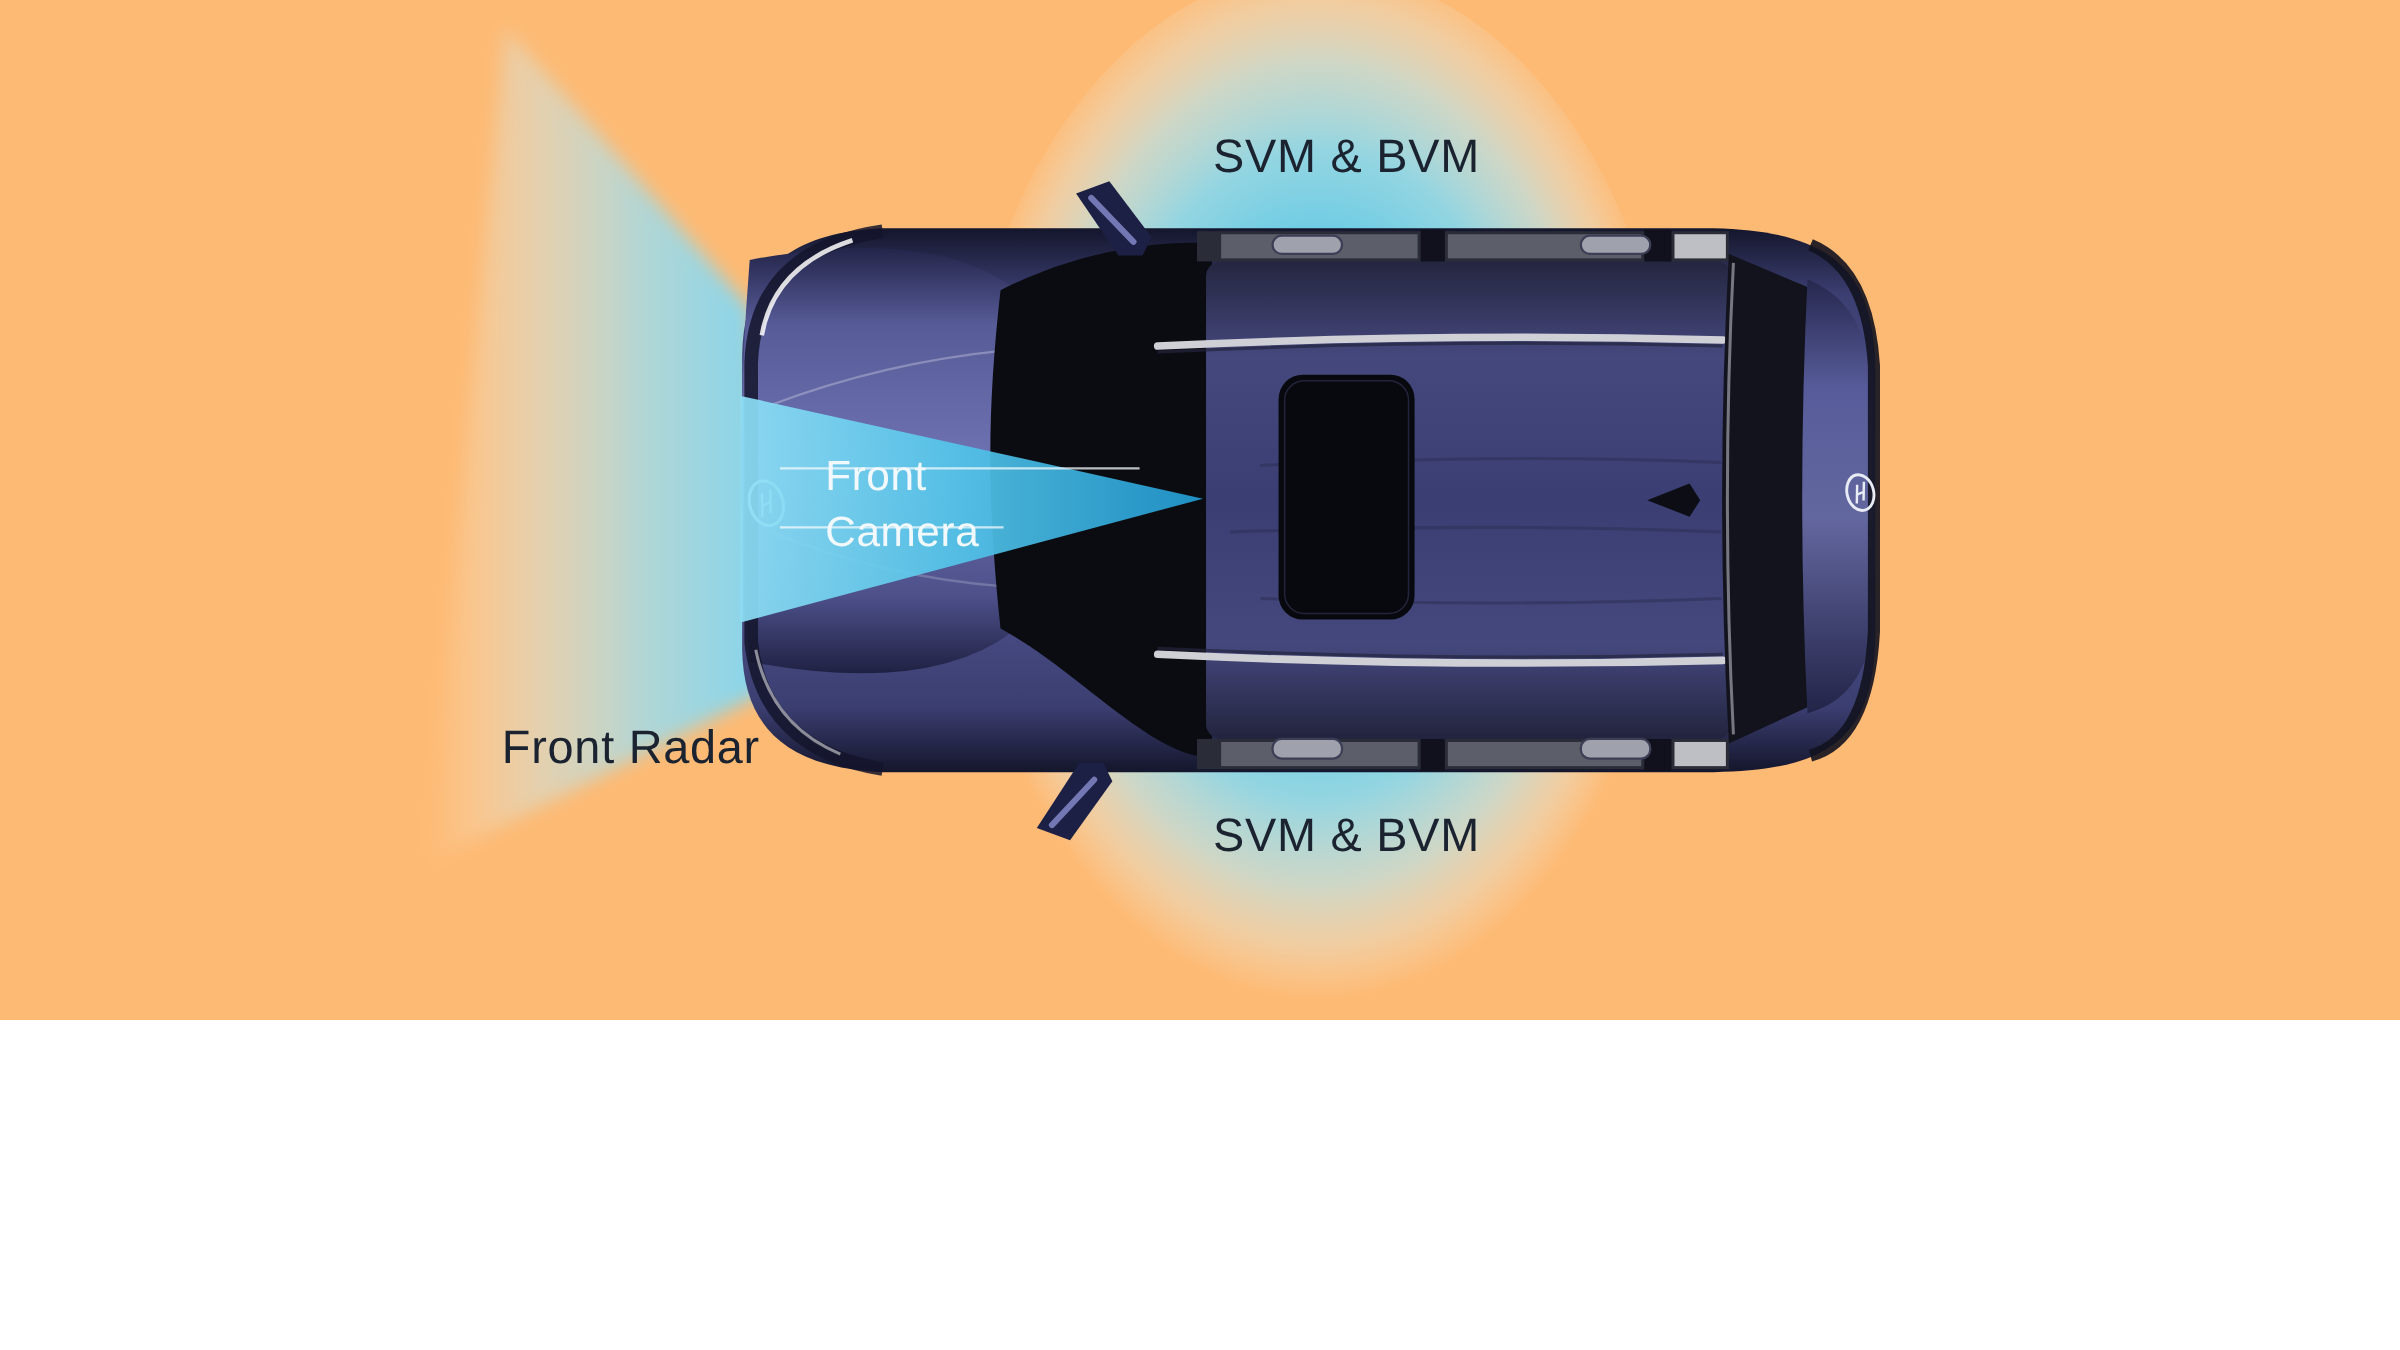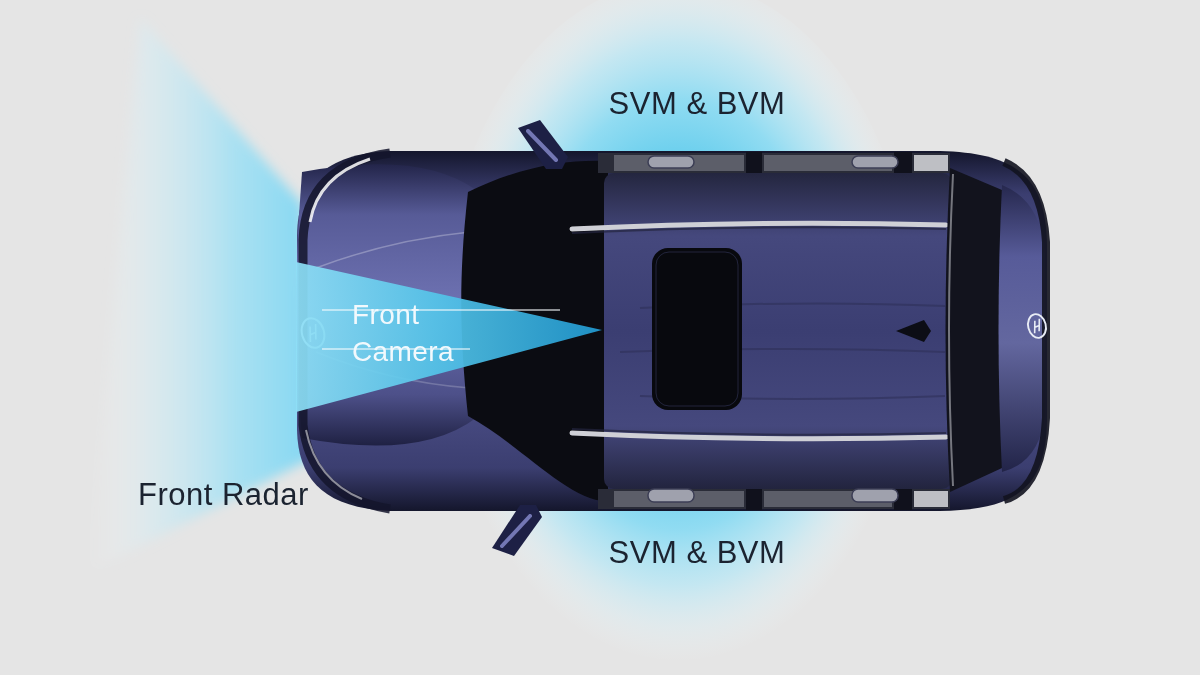--- a/index.html
+++ b/index.html
@@ -1,20 +1,20 @@
 <!DOCTYPE html>
 <html><head>
 <meta charset="utf-8">
 <style>
   html,body{margin:0;padding:0;background:#ffffff;}
   .stage{
     position:relative;
-    width:1200px;height:675px;
+    width:1200px;height:510px;
     overflow:hidden;
-    background:#e5e5e5;
+    background:#fdba74;
     font-family:"Liberation Sans", sans-serif;
   }
   .stage svg{display:block;width:100%;height:100%;}
   text{font-family:"Liberation Sans", sans-serif;}
   .zone-label{font-size:31px;letter-spacing:.5px;}
   .cam-label{font-size:28px;letter-spacing:.4px;}
 </style>
 </head>
 <body>
 

